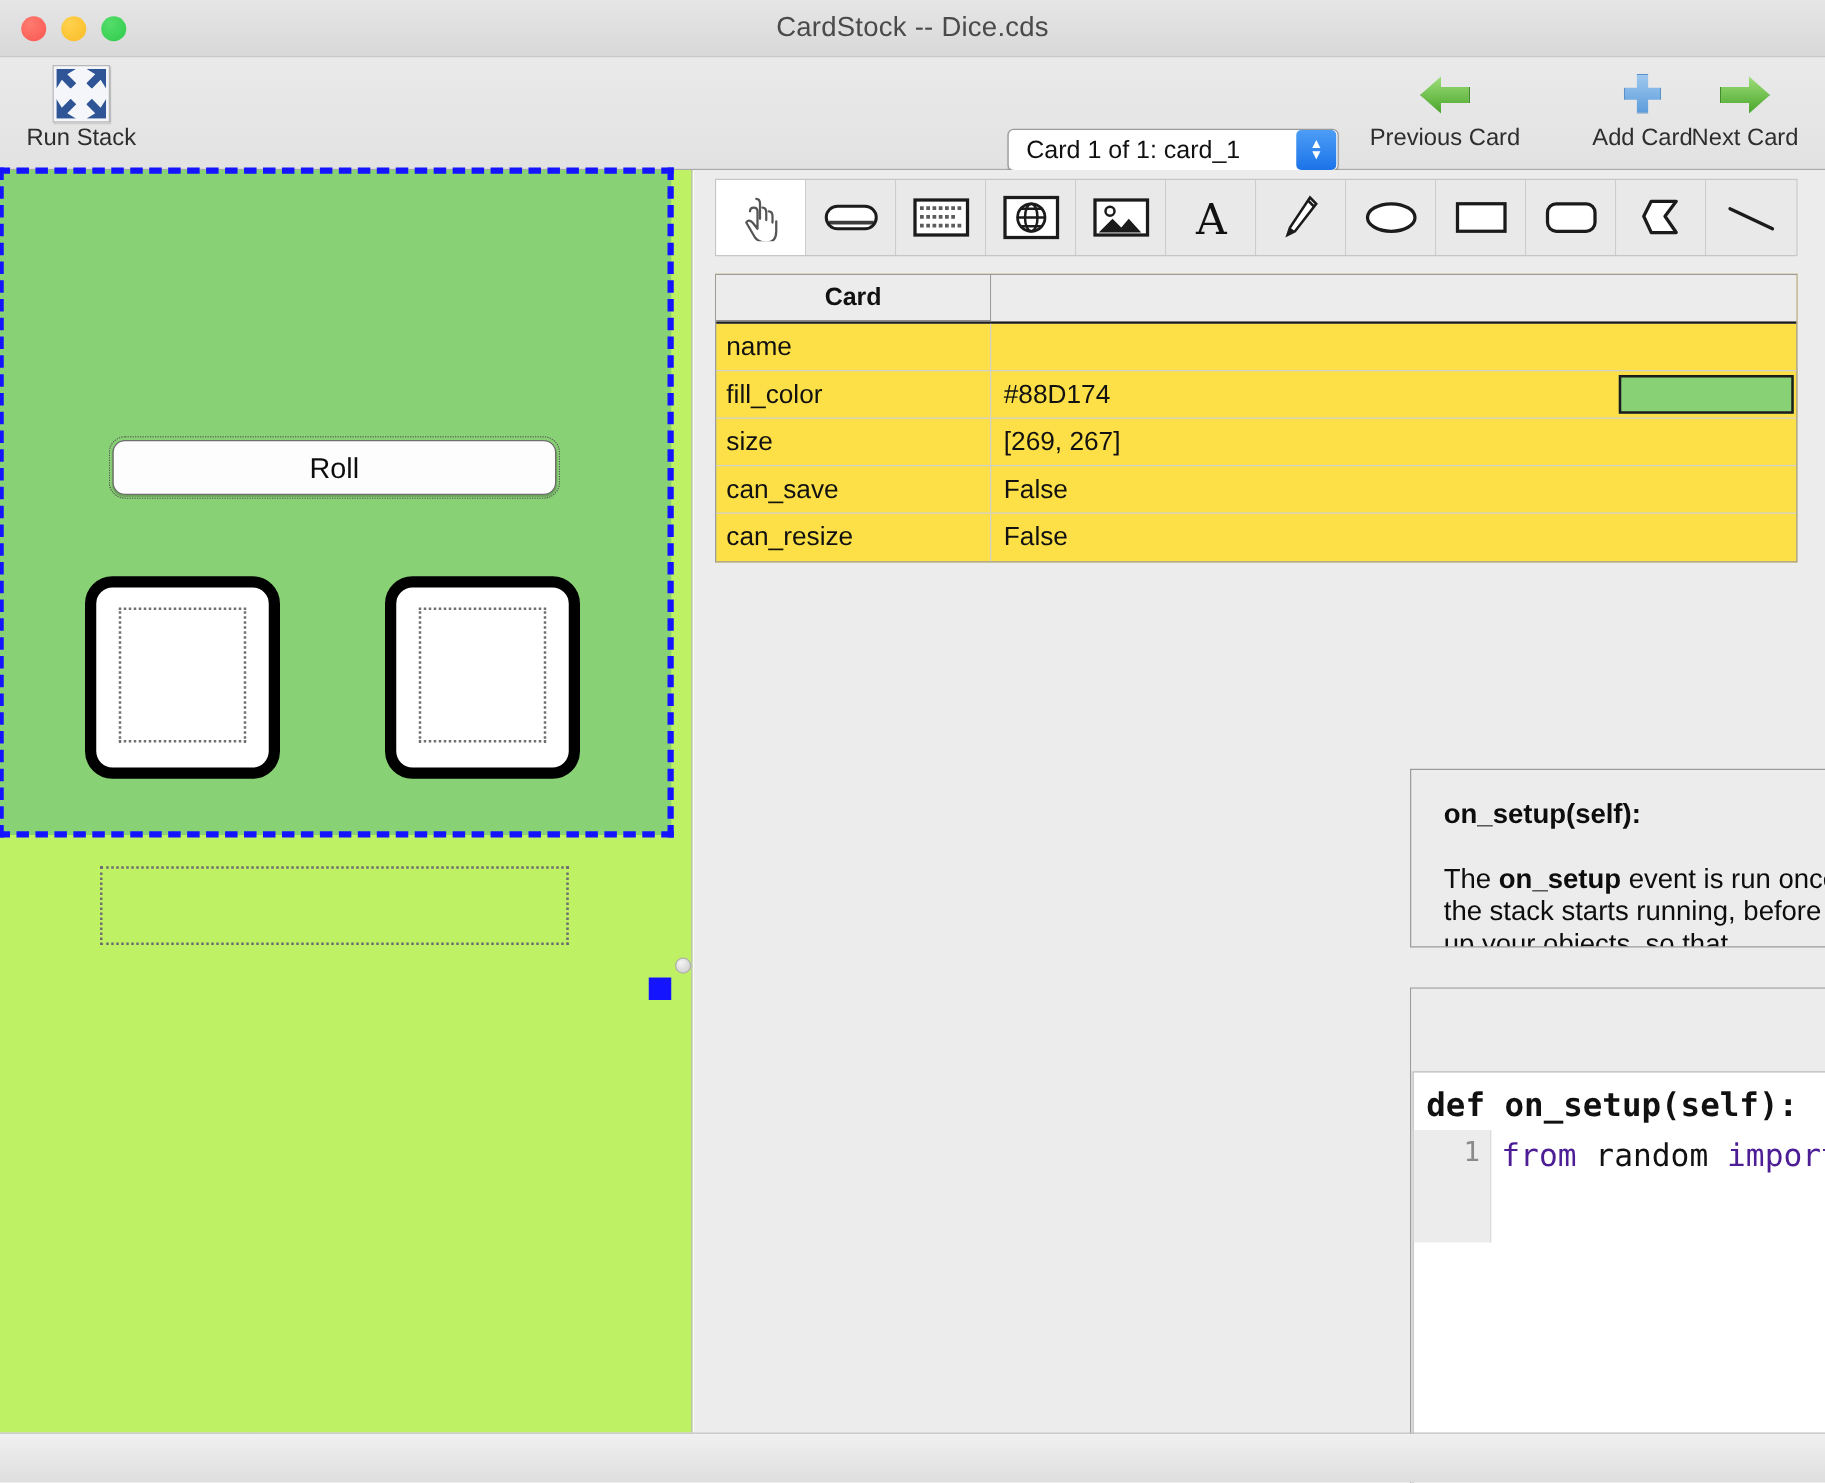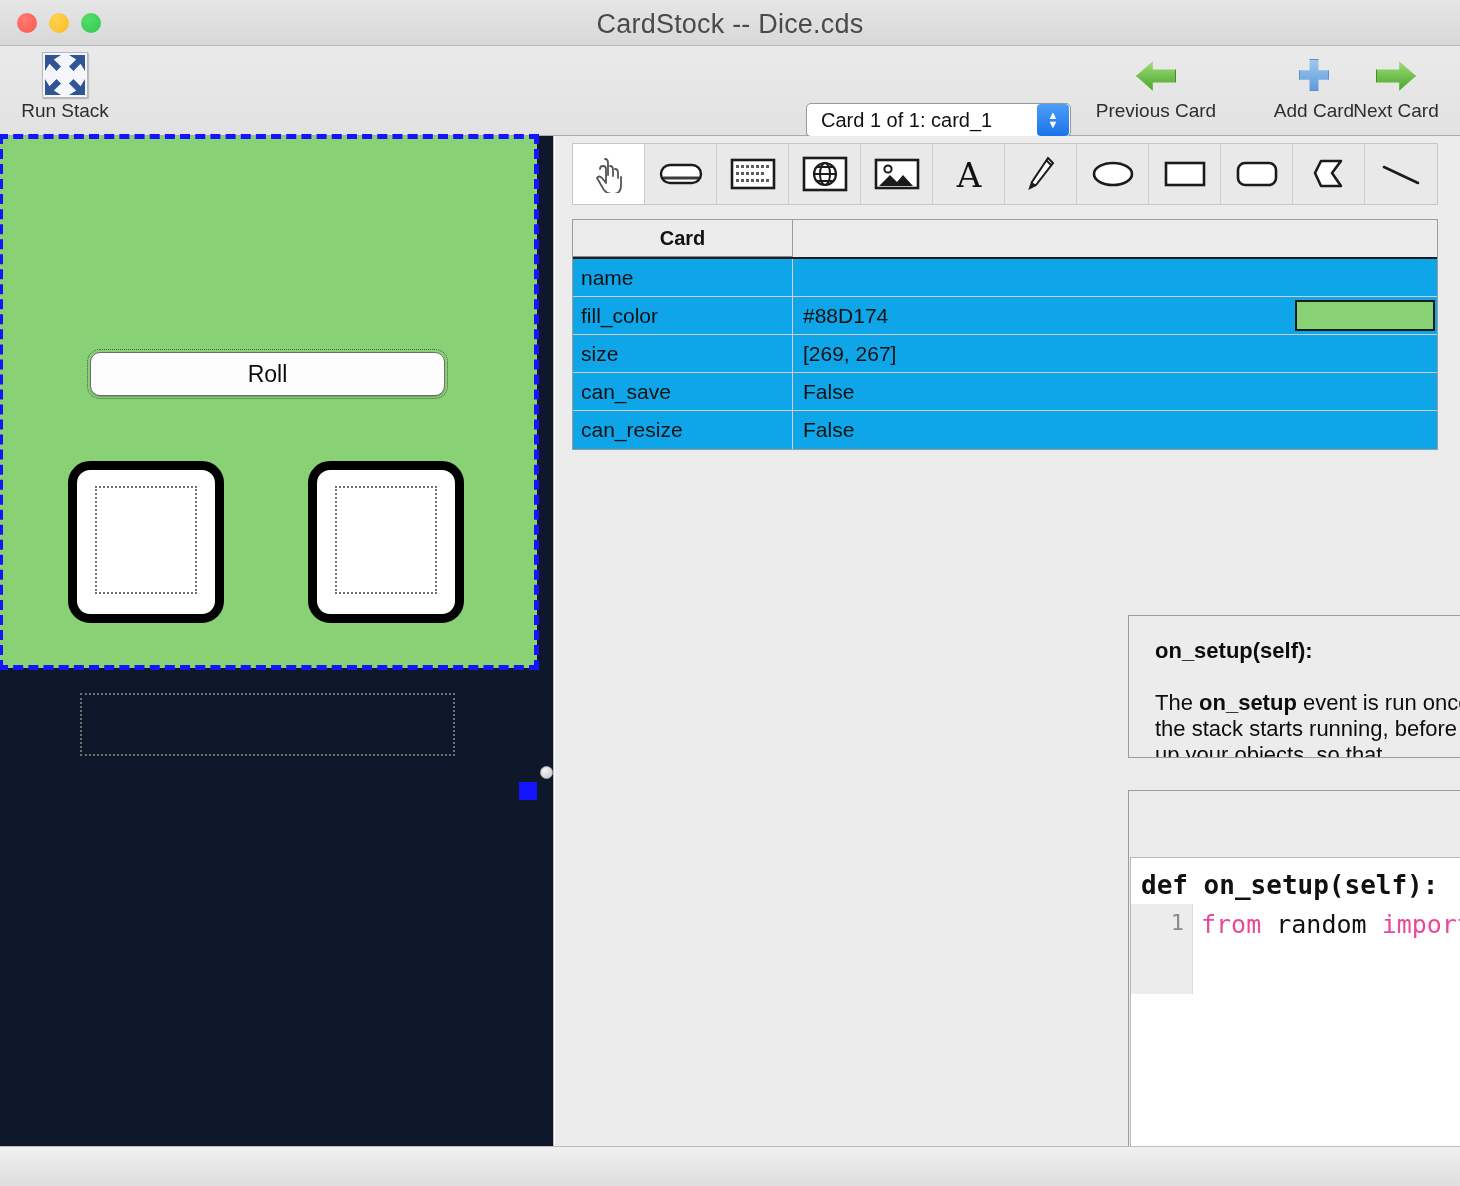--- a/index.html
+++ b/index.html
@@ -16,21 +16,21 @@
     background: linear-gradient(180deg, #e6e6e6 0%, #d8d8d8 100%);
     border-bottom: 1px solid #b9b9b9;
   }
   #traffic { position: absolute; left: 17px; top: 13px; display: flex; gap: 12px; }
   .tl { width: 20px; height: 20px; border-radius: 50%; }
   .tl.red    { background: radial-gradient(circle at 35% 30%, #ff7b70, #fa5650); }
   .tl.yellow { background: radial-gradient(circle at 35% 30%, #ffd24d, #f9bb26); }
   .tl.green  { background: radial-gradient(circle at 35% 30%, #55dd6b, #2ecb4a); }
   #window-title {
     position: absolute; left: 0; top: 9px; width: 1460px; text-align: center;
-    font-size: 27px; color: #4a4a4a; letter-spacing: .2px;
+    font-size: 22px; color: #4a4a4a; letter-spacing: .2px;
   }
 
   
   #toolbar {
     position: absolute; left: 0; top: 46px; width: 1460px; height: 90px;
     background: linear-gradient(180deg, #eaeaea 0%, #e2e2e2 100%);
     border-bottom: 1px solid #a9a9a9;
   }
   .tbitem {
     position: absolute; text-align: center;
@@ -86,21 +86,21 @@
   .arrow-left  { clip-path: polygon(0 50%, 42% 4%, 42% 30%, 100% 30%, 100% 70%, 42% 70%, 42% 96%); }
   .arrow-right { clip-path: polygon(100% 50%, 58% 4%, 58% 30%, 0 30%, 0 70%, 58% 70%, 58% 96%); }
   .plus-ico { position: absolute; left: 8px; top: 5px; width: 30px; height: 32px;
     background: linear-gradient(180deg,#9fc8ef,#5d9ddb);
     border: 1px solid #5b90c9;
     clip-path: polygon(35% 0,65% 0,65% 35%,100% 35%,100% 65%,65% 65%,65% 100%,35% 100%,35% 65%,0 65%,0 35%,35% 35%); }
 
   
   #canvas-pane {
     position: absolute; left: 0; top: 136px; width: 554px; height: 1010px;
-    background: #0f172a; border-right: 1px solid #bdbdbd;
+    background: #bef264; border-right: 1px solid #bdbdbd;
   }
   #card {
     position: absolute; left: 0; top: 0; width: 537px; height: 532px;
     background: #88D174;
     outline: 5px dashed #1414ff; outline-offset: -3px;
   }
   #card-handle {
     position: absolute; left: 519px; top: 646px; width: 18px; height: 18px;
     background: #1414ff;
   }
@@ -151,21 +151,21 @@
     display: flex; align-items: center; justify-content: center;
     background: #e9e9e9;
   }
   .tool:last-child { border-right: none; }
   .tool.active { background: #ffffff; }
   .tool svg { display: block; }
 
   
   #prop-table {
     position: absolute; left: 17px; top: 83px; width: 866px;
-    background: #0ea5e9; border: 1px solid #9c9c9c;
+    background: #fde047; border: 1px solid #9c9c9c;
     font-size: 21px; color: #111;
   }
   #prop-table .hrow { display: flex; height: 39px; background: #ececec;
     border-bottom: 2px solid #1c1c1c; }
   #prop-table .hrow .hc1 {
     width: 220px; border-right: 1px solid #9c9c9c;
     display: flex; align-items: center; justify-content: center;
     font-weight: bold; font-size: 20px;
     background: #ececec; border-bottom: 1px solid #8a8a8a;
   }
@@ -206,21 +206,21 @@
   #def-line {
     padding: 12px 0 4px 10px; font-size: 26px; font-weight: bold; color: #111;
   }
   #code-rows { display: flex; }
   #gutter {
     width: 62px; background: #ececec; border-right: 1px solid #dcdcdc;
     min-height: 90px; text-align: right; padding: 6px 8px 0 0;
     font-size: 22px; color: #8a8a8a;
   }
   #code-lines { flex: 1; padding: 6px 0 0 8px; font-size: 25px; color: #111; }
-  #code-lines .kw { color: #ec4899; }
+  #code-lines .kw { color: #4c1d95; }
 
   #bottom-bar {
     position: absolute; left: 0; top: 1146px; width: 1460px; height: 40px;
     background: linear-gradient(180deg,#f0f0f0,#dedede);
     border-top: 1px solid #bdbdbd;
   }
 </style>
 </head>
 <body>
 

